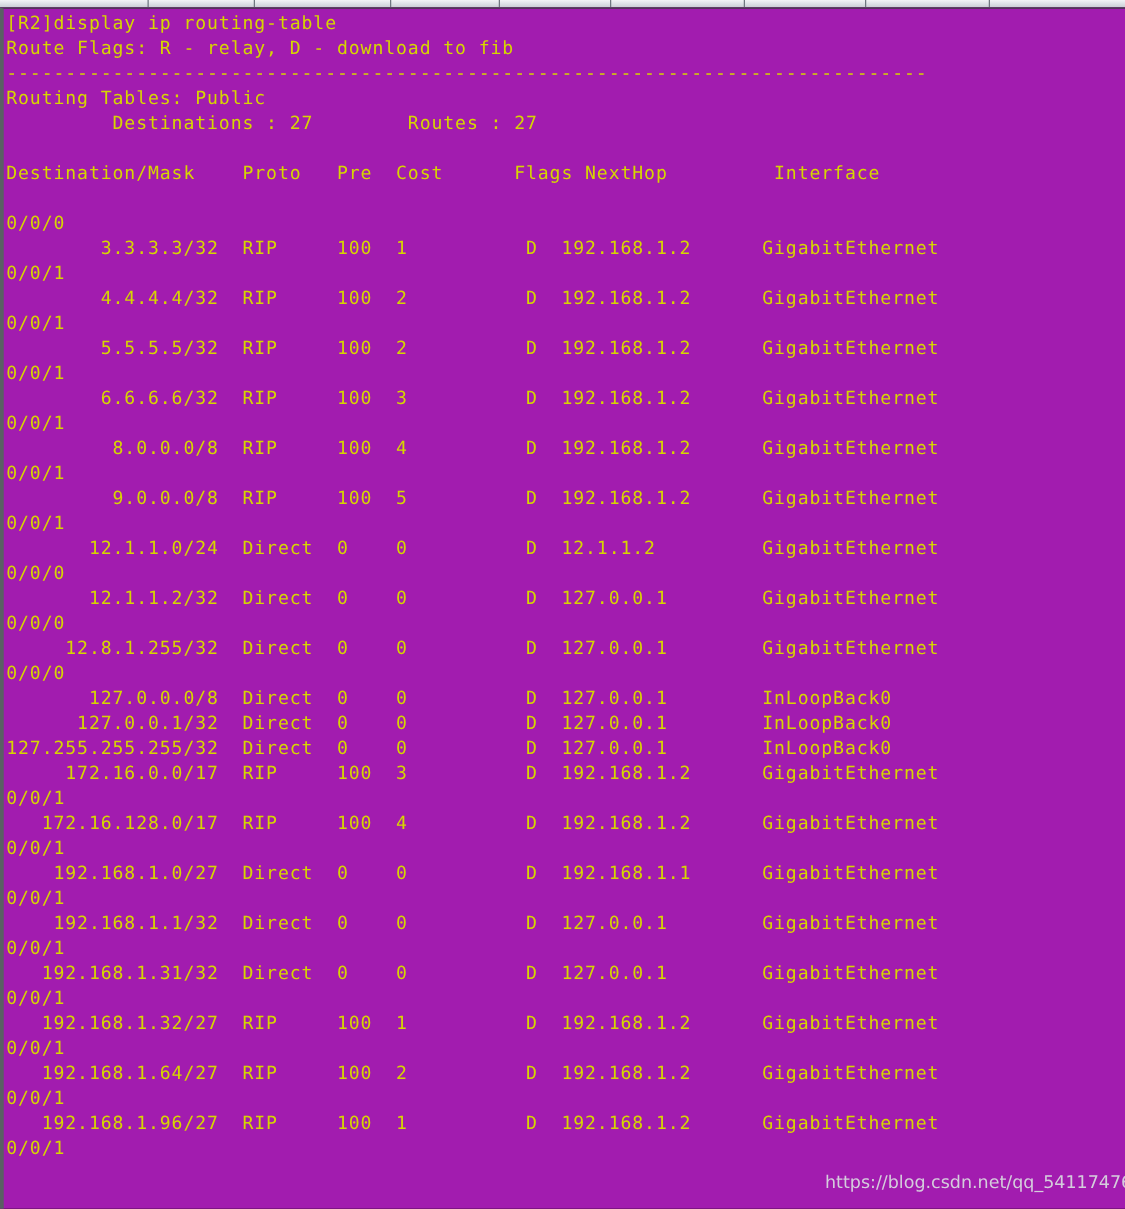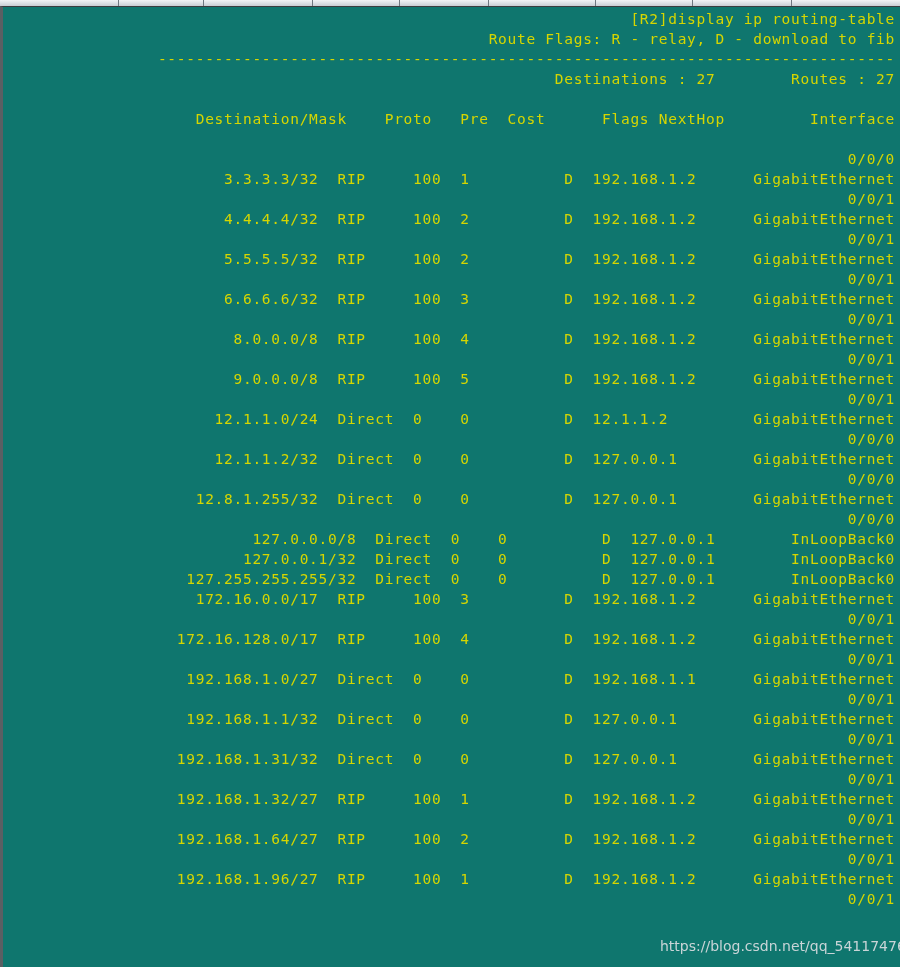--- a/index.html
+++ b/index.html
@@ -30,26 +30,25 @@
     border-right: 1px solid #6f7780;
     height: 6px;
   }
 
   
   #terminal-window {
     position: absolute;
     top: 6px; left: 0;
     width: 900px;
     height: 961px;
-    background: #0f766e;
+    background: #a21caf;
     border-left: 3px solid #5a5f63;
     border-top: 1px solid #3a3d40;
     box-sizing: border-box;
     overflow: hidden;
-    text-align: right;
   }
   #terminal-screen {
     position: absolute;
     top: 2px;
     left: 2px;
     width: 890px;
   }
   .term-line {
     font-family: "DejaVu Sans Mono", "Liberation Mono", monospace;
     font-size: 14.5px;
@@ -88,20 +87,21 @@
     <div class="tb-seg" style="width: 96px;"></div>
     <div class="tb-seg" style="width: 98px;"></div>
     <div class="tb-seg" style="width: 116px;"></div>
   </div>
 
 <div id="terminal-window">
   <div id="terminal-screen">
       <div class="term-line">[R2]display ip routing-table</div>
       <div class="term-line">Route Flags: R - relay, D - download to fib</div>
       <div class="term-line">------------------------------------------------------------------------------</div>
+      <div class="term-line">Routing Tables: Public</div>
       <div class="term-line">         Destinations : 27        Routes : 27</div>
       <div class="term-line blank">&nbsp;</div>
       <div class="term-line">Destination/Mask    Proto   Pre  Cost      Flags NextHop         Interface</div>
       <div class="term-line blank">&nbsp;</div>
       <div class="term-line">0/0/0</div>
       <div class="term-line">        3.3.3.3/32  RIP     100  1          D  192.168.1.2      GigabitEthernet</div>
       <div class="term-line">0/0/1</div>
       <div class="term-line">        4.4.4.4/32  RIP     100  2          D  192.168.1.2      GigabitEthernet</div>
       <div class="term-line">0/0/1</div>
       <div class="term-line">        5.5.5.5/32  RIP     100  2          D  192.168.1.2      GigabitEthernet</div>

